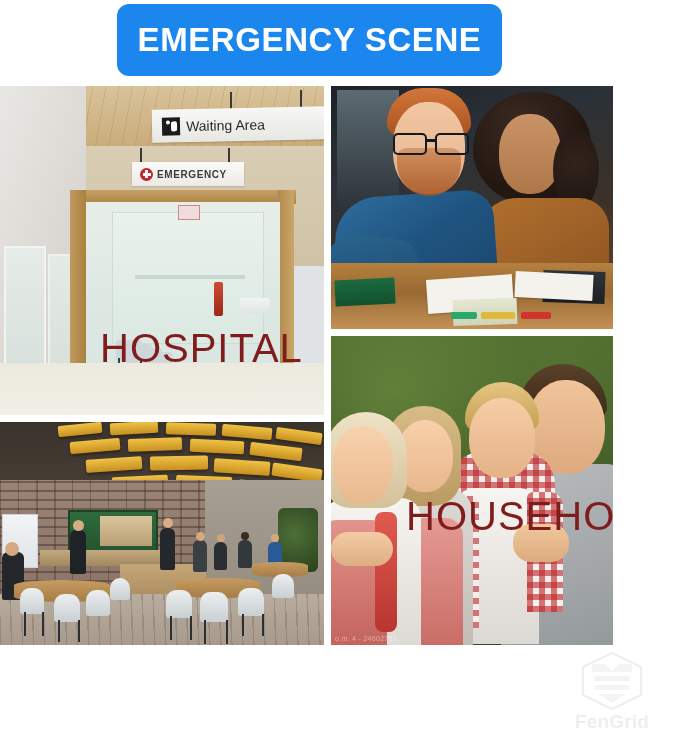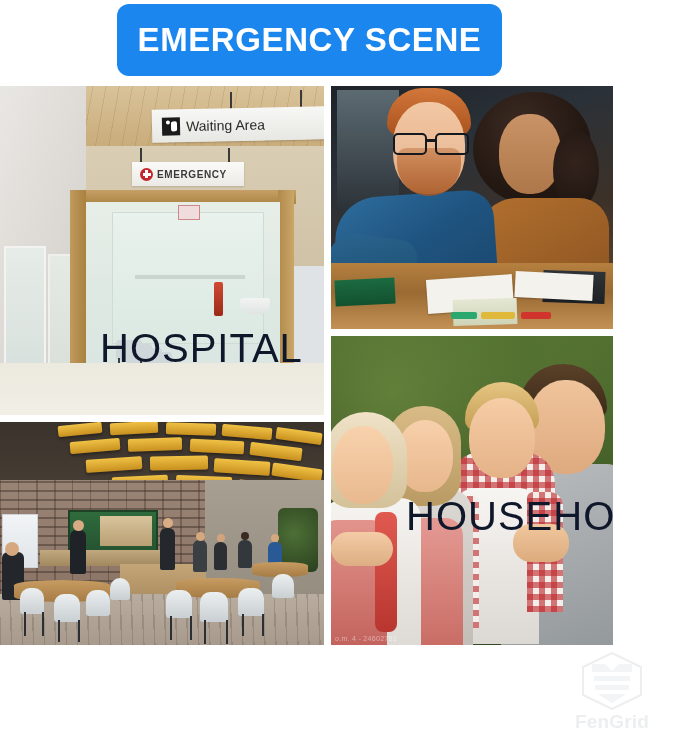--- a/index.html
+++ b/index.html
@@ -46,21 +46,21 @@
   }
   .panel .photo {
     position: absolute;
     inset: 0;
     overflow: hidden;
   }
   .scene-label {
     position: absolute;
     font-family: "Liberation Sans", sans-serif;
     font-weight: normal;
-    color: #0f172a;
+    color: #7f1d1d;
     letter-spacing: 1px;
     white-space: nowrap;
     z-index: 40;
     pointer-events: none;
   }
 
   #panel-hospital  { left: 0px;   top: 86px;  width: 324px; height: 329px; }
   #panel-school    { left: 331px; top: 86px;  width: 282px; height: 243px; }
   #panel-office    { left: 0px;   top: 422px; width: 324px; height: 223px; }
   #panel-household { left: 331px; top: 336px; width: 282px; height: 309px; }

